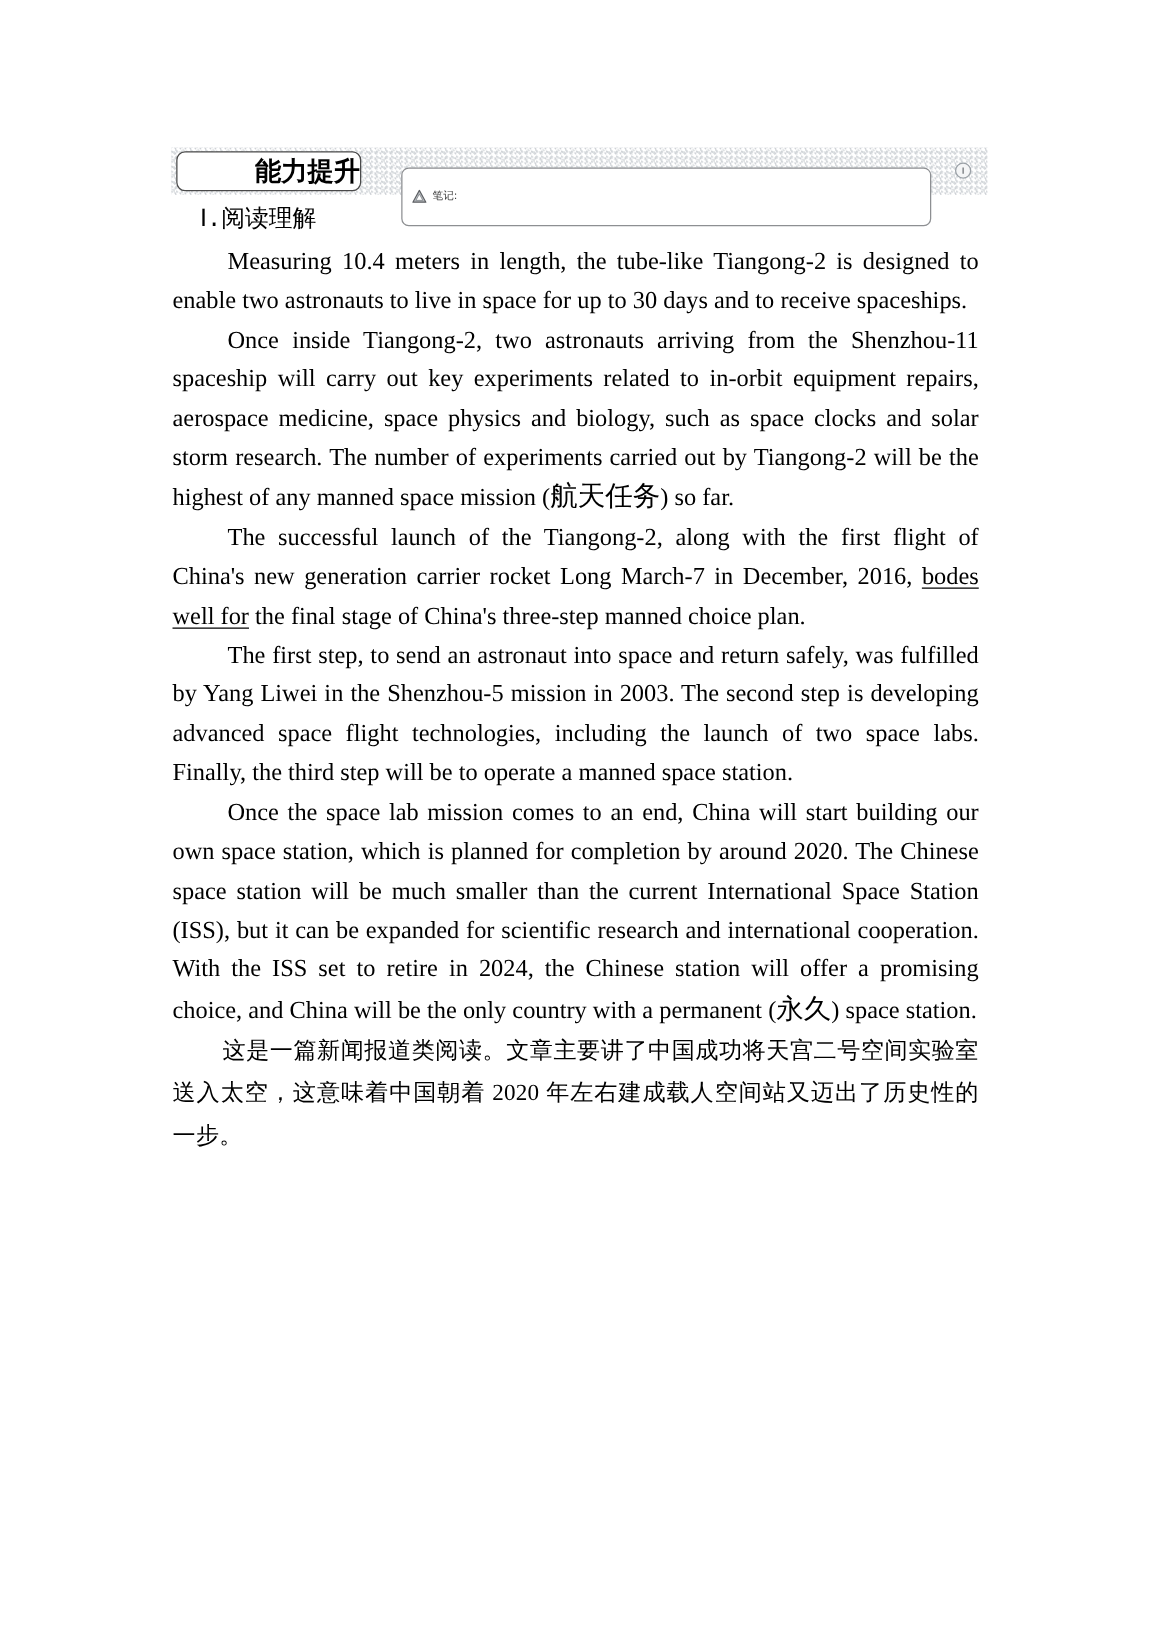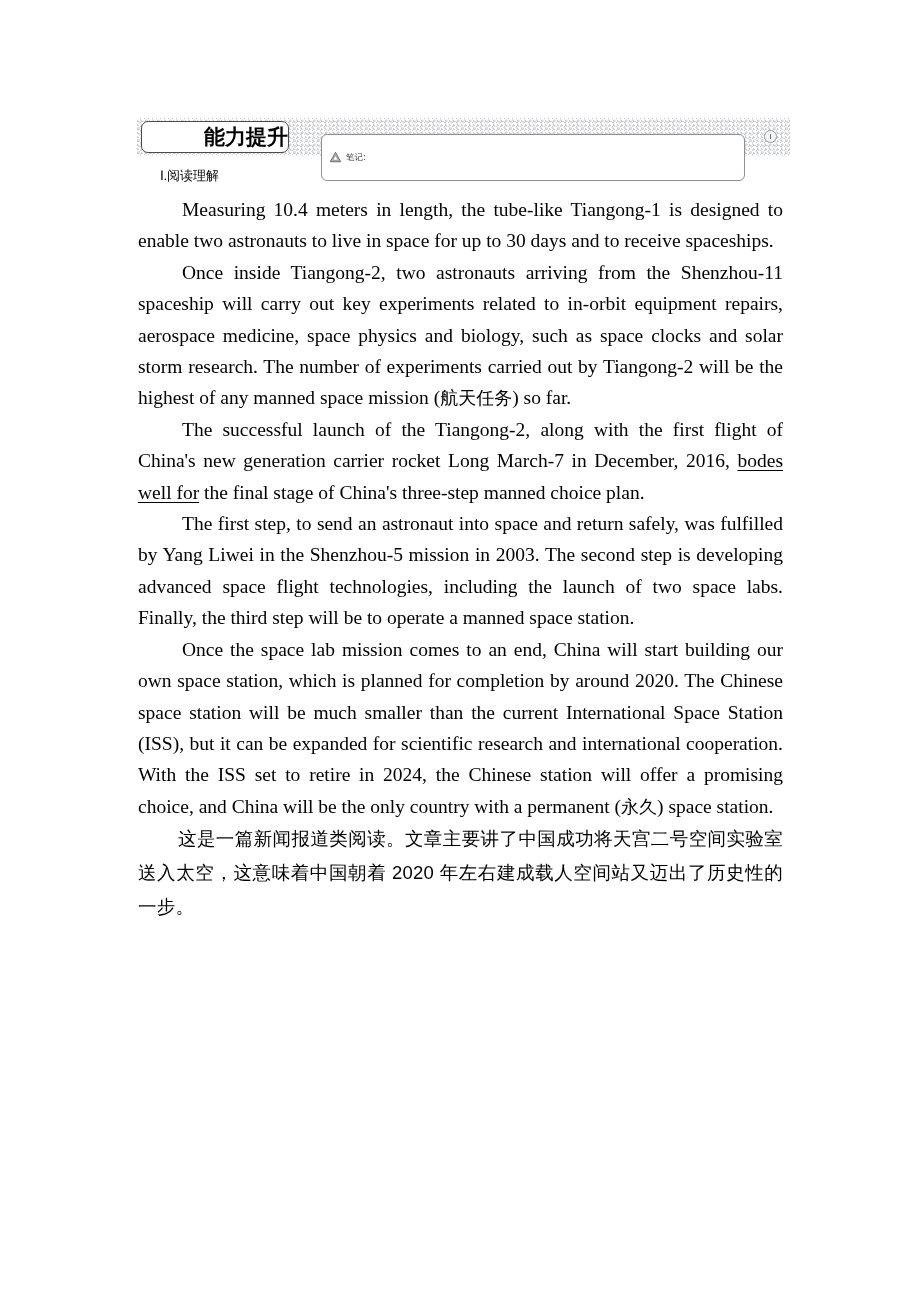--- a/index.html
+++ b/index.html
@@ -117,50 +117,50 @@
 
   
   .doc {
     position: absolute;
     left: 138px;
     top: 160px;
     width: 645px;
   }
 
   .q-heading {
-    font-family: Liberation Serif, serif;
-    font-size: 13px;
+    font-family: Liberation Mono, monospace;
+    font-size: 19px;
     line-height: 32px;
     margin: 0 0 2px 22px;
     white-space: nowrap;
   }
 
   p.para {
     margin: 0;
     font-size: 19.5px;
     line-height: 31.4px;
     text-align: justify;
     text-align-last: left;
     text-indent: 44px;
     -webkit-hyphens: none;
     hyphens: none;
     word-spacing: 0px;
   }
 
   p.para.zh {
-    font-family: Liberation Sans, sans-serif;
+    font-family: Liberation Serif, serif;
     font-size: 18.5px;
     line-height: 34px;
     text-indent: 40px;
     letter-spacing: 0.2px;
   }
 
   .zh-inline {
     font-family: "DejaVu Sans", "Liberation Sans", sans-serif;
-    font-size: 18px;
+    font-size: 22px;
   }
 
   .u-phrase {
     text-decoration: underline;
     text-underline-offset: 3px;
   }
 </style>
 </head>
 <body>
 
@@ -180,21 +180,21 @@
   </div>
 
   <div class="header-knob"></div>
 </div>
 
 <div class="doc">
 
   <div class="q-heading">Ⅰ.阅读理解</div>
 
 
-  <p class="para">Measuring 10.4 meters in length, the tube-like Tiangong-1 is designed to enable two astronauts to live in space for up to 30 days and to receive spaceships.</p>
+  <p class="para">Measuring 10.4 meters in length, the tube-like Tiangong-2 is designed to enable two astronauts to live in space for up to 30 days and to receive spaceships.</p>
 
   <p class="para"><span>Once inside Tiangong-2, two astronauts arriving from the Shenzhou-11 spaceship will carry out key experiments related to in-orbit equipment repairs, aerospace medicine, space physics and biology, such as space clocks and solar storm research. The number of experiments carried out by Tiangong-2 will be the highest of any manned space mission (</span><span class="zh-inline">航天任务</span><span>) so far.</span></p>
 
   <p class="para"><span>The successful launch of the Tiangong-2, along with the first flight of China's new generation carrier rocket Long March-7 in December, 2016, </span><span class="u-phrase">bodes well for</span><span> the final stage of China's three-step manned choice plan.</span></p>
 
   <p class="para">The first step, to send an astronaut into space and return safely, was fulfilled by Yang Liwei in the Shenzhou-5 mission in 2003. The second step is developing advanced space flight technologies, including the launch of two space labs. Finally, the third step will be to operate a manned space station.</p>
 
   <p class="para"><span>Once the space lab mission comes to an end, China will start building our own space station, which is planned for completion by around 2020. The Chinese space station will be much smaller than the current International Space Station (ISS), but it can be expanded for scientific research and international cooperation. With the ISS set to retire in 2024, the Chinese station will offer a promising choice, and China will be the only country with a permanent (</span><span class="zh-inline">永久</span><span>) space station.</span></p>
 
   <p class="para zh">这是一篇新闻报道类阅读。文章主要讲了中国成功将天宫二号空间实验室送入太空，这意味着中国朝着 2020 年左右建成载人空间站又迈出了历史性的一步。</p>

